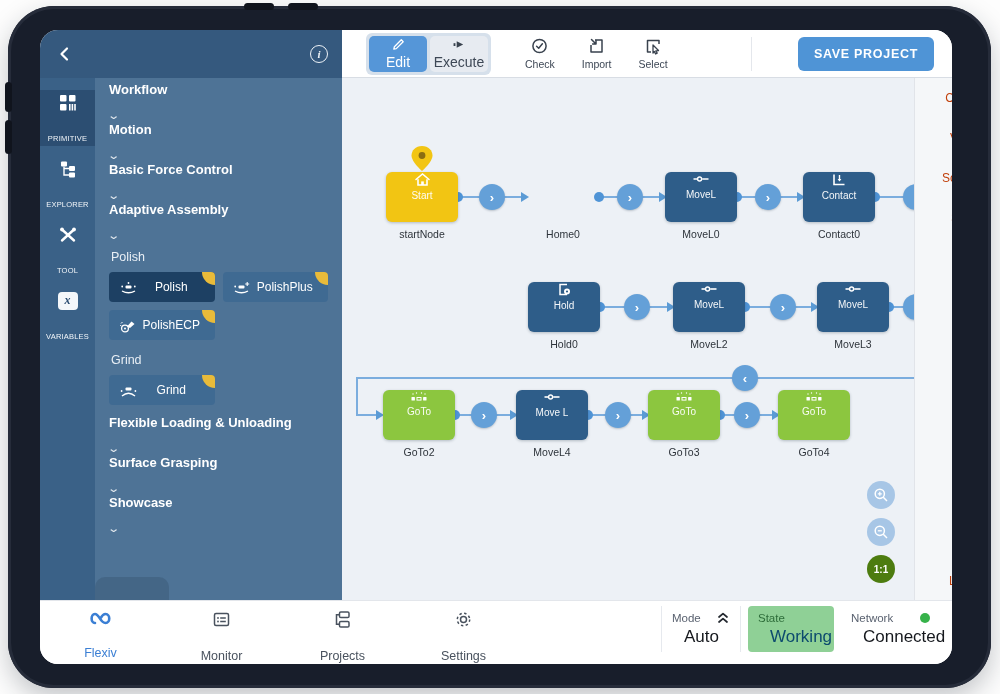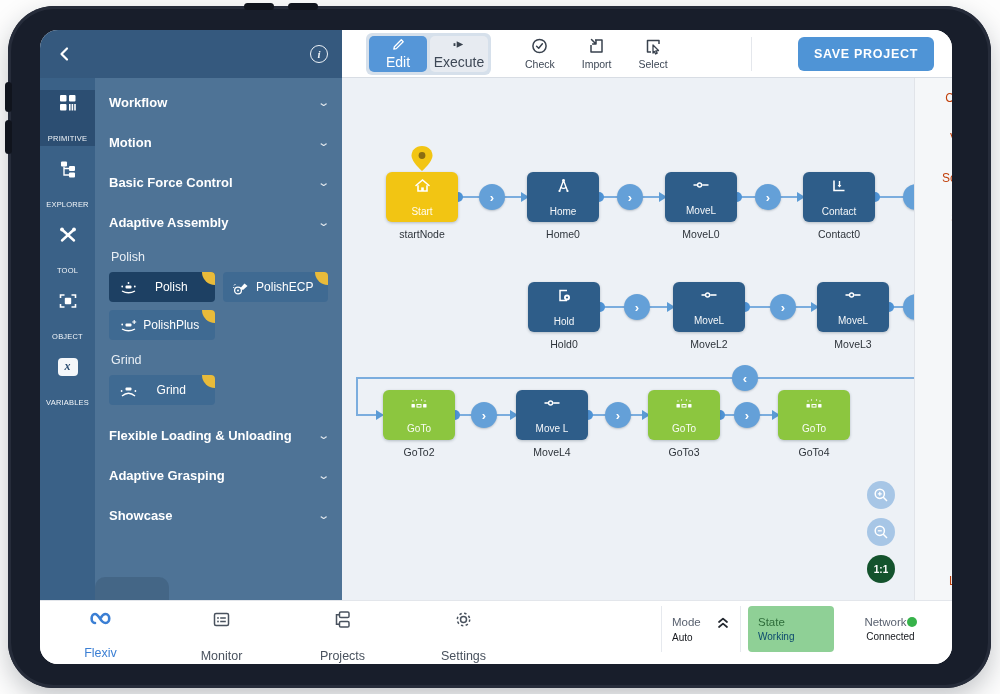--- a/index.html
+++ b/index.html
@@ -32,67 +32,67 @@
               letter-spacing:.7px; padding:10px 16px; border-radius:6px; }
   
   .row-mid { flex:1; display:flex; min-height:0; }
   .rail { width:55px; flex:none; background:#3a6187; display:flex; flex-direction:column; padding-top:12px; }
   .rail-item { height:56px; margin-bottom:10px; display:flex; flex-direction:column; align-items:center;
                justify-content:center; gap:22px; color:#f2f6fa; font-size:7.5px; letter-spacing:.2px; }
   .rail-item.active { background:#2c4e72; }
   .var-chip { width:20px; height:18px; background:#f4f7fa; border-radius:4px; color:#2c4e72;
               font:italic bold 12px "Liberation Serif",serif; display:flex; align-items:center; justify-content:center; }
   .panel { width:247px; flex:none; background:#4e7396; padding:4px 14px 0; color:#fff; position:relative; overflow:hidden; }
-  .sec { height:40px; display:flex; align-items:center; justify-content:space-between; font-size:13px; font-weight:bold; }
+  .sec { height:40px; display:flex; align-items:flex-start; justify-content:space-between; font-size:13px; font-weight:bold;flex-direction:column; }
   .chev { font-size:11px; font-weight:normal; color:rgba(255,255,255,.85); transform:scaleX(1.4); }
   .group-label { font-size:12.5px; color:#e9eff5; margin:8px 0 8px 2px; }
   .btn-grid { display:grid; grid-template-columns:1fr 1fr; gap:8px 8px; }
   .btn-grid + .group-label { margin-top:13px; }
   .pbtn { position:relative; height:30px; background:#3f6a92; border-radius:4px; display:flex; align-items:center;
           font-size:12px; overflow:hidden; padding-left:7px; }
   .pbtn.selected { background:#1d4063; }
   .pbtn .pi { width:24px; display:flex; justify-content:center; flex:none; }
   .pbtn .lbl { flex:1; text-align:center; padding-right:12px; white-space:nowrap; }
   .pbtn::after { content:""; position:absolute; top:0; right:0; width:13px; height:13px; background:#e9bb3a;
                  border-bottom-left-radius:100%; }
   .scroll-hint { position:absolute; bottom:-9px; left:0px; width:74px; height:32px; background:rgba(18,38,58,.16); border-radius:10px; }
   
   .canvas { flex:1; min-width:0; position:relative; background:#edf1f6; overflow:hidden; }
   .connectors { position:absolute; left:0; top:0; width:100%; height:100%; }
   .node { position:absolute; width:72px; height:50px; border-radius:6px; display:flex; flex-direction:column;
-          align-items:center; justify-content:center; gap:13px; color:#fff; box-shadow:0 1px 3px rgba(30,50,70,.28); }
+          align-items:center; gap:3px; color:#fff; box-shadow:0 1px 3px rgba(30,50,70,.28); }
   .node .nt { font-size:10px; opacity:.95; }
   .node.dark { background:#2e5d89; } .node.green { background:#8cc63f; } .node.yellow { background:#f2c513; }
   .nlabel { position:absolute; width:110px; text-align:center; font-size:10.5px; color:#2e343b; }
   .flow-chev { position:absolute; width:26px; height:26px; border-radius:50%; background:#64a0d8; color:#fff;
                display:flex; align-items:center; justify-content:center; font-size:13px; font-weight:bold;
                box-shadow:0 1px 2px rgba(30,50,70,.25); }
   .zbtn { position:absolute; width:28px; height:28px; border-radius:50%; display:flex; align-items:center;
           justify-content:center; color:#fff; }
-  .zbtn.light { background:#a7c6e6; } .zbtn.strong { background:#14532d; font-size:10px; font-weight:bold; }
+  .zbtn.light { background:#a7c6e6; } .zbtn.strong { background:#4d7c0f; font-size:10px; font-weight:bold; }
   
   .tabstrip { width:38px; flex:none; background:#f5f7f9; border-left:1px solid #e1e4e9; display:flex; flex-direction:column; }
   .rtab { height:40px; flex:none; border-bottom:1px solid #e1e4e9; display:flex; align-items:center; justify-content:center;
           font-size:12px; color:#c2410c;margin-left:44px; }
   .rtab.log { margin-top:auto; border-top:1px solid #e1e4e9; border-bottom:none; }
   
   .row-bottom { flex:none; height:64px; background:#fff; border-top:1px solid #e3e6eb; display:flex;
                 align-items:flex-start; padding:5px 12px 0 0; }
   .nav { display:flex; width:608px; flex:none; }
   .nav-item { width:121px; display:flex; flex-direction:column; align-items:center; gap:20px; font-size:12.5px;
               color:#49525e; padding-top:4px; }
   .nav-item.active { color:#3b7fd4; }
   .status { margin-left:auto; display:flex; align-items:stretch; height:46px; }
   .sbox { display:flex; flex-direction:column; justify-content:center; gap:3px; padding:0 10px; }
   .sbox .top { display:flex; justify-content:space-between; align-items:center; font-size:11.5px; color:#5a6270; }
-  .sbox .val { font-size:10px; color:#15181d; }
+  .sbox .val { font-size:17px; color:#15181d;margin-left:12px; }
   .mode { width:80px; border-left:1px solid #e6e9ee; border-right:1px solid #e6e9ee; }
   .state { width:86px; background:#8fd096; border-radius:4px; margin:0 7px; }
   .state .top { color:#2e6d3a; } .state .val { color:#0c4a6e; }
-  .net { width:99px;align-items:center; }
+  .net { width:99px; }
   .dot { width:10px; height:10px; border-radius:50%; background:#36b24a; }
 </style>
 </head>
 <body>
 
 <div class="device">
   <div class="nub t1"></div>
   <div class="nub t2"></div>
   <div class="nub l1"></div>
   <div class="nub l2"></div>
@@ -180,27 +180,20 @@
         <div class="rail-item">
           <svg width="20" height="18" viewBox="0 0 20 18">
             <g stroke="#fff" stroke-width="2.4" stroke-linecap="round">
               <line x1="4" y1="3.5" x2="16" y2="14.5"></line>
                 <line x1="16" y1="3.5" x2="4" y2="14.5"></line>
             </g>
             <circle cx="4" cy="3.5" r="1.9" fill="#fff"></circle>
               <circle cx="16" cy="3.5" r="1.9" fill="#fff"></circle>
           </svg>
           <span>TOOL</span>
-        </div>
-        <div class="rail-item">
-          <svg width="20" height="18" viewBox="0 0 20 18">
-            <path d="M2.5,6 V3 H6.5 M13.5,3 H17.5 V6 M17.5,12 V15 H13.5 M6.5,15 H2.5 V12" fill="none" stroke="#fff" stroke-width="1.6"></path>
-            <rect x="6.8" y="5.8" width="6.4" height="6.4" rx="1" fill="#fff"></rect>
-          </svg>
-          <span>OBJECT</span>
         </div>
         <div class="rail-item">
           <div class="var-chip">x</div>
           <span>VARIABLES</span>
         </div>
       </div>
 
       <div class="panel">
         <div class="sec">
           <span>Workflow</span>
@@ -230,39 +223,39 @@
                     <circle cx="3.2" cy="5.5" r=".9"></circle>
                     <circle cx="15.8" cy="5.5" r=".9"></circle>
                     <circle cx="9.5" cy="2" r=".9"></circle>
                   </g>
                 </svg>
             </span>
             <span class="lbl">Polish</span>
           </div>
           <div class="pbtn">
             <span class="pi">
+              <svg width="19" height="13" viewBox="0 0 19 13">
+                  <path d="M3,10 Q9.5,13.5 16,10" fill="none" stroke="#fff" stroke-width="1.4"></path>
+                  <rect x="6.5" y="4.5" width="6" height="3" rx="1" fill="#fff"></rect>
+                  <path d="M15.2,1 v4 M13.2,3 h4" stroke="#fff" stroke-width="1.1"></path>
+                  <circle cx="3.2" cy="5.5" r=".9" fill="#fff"></circle>
+                </svg>
+            </span>
+            <span class="lbl">PolishPlus</span>
+          </div>
+          <div class="pbtn">
+            <span class="pi">
               <svg width="19" height="15" viewBox="0 0 19 15">
                   <circle cx="6" cy="10.5" r="3.4" fill="none" stroke="#fff" stroke-width="1.3"></circle>
                   <circle cx="6" cy="10.5" r="1" fill="#fff"></circle>
                   <path d="M8,8.5 L12.5,3.5 L15.5,6 L11,10" fill="#fff"></path>
                   <path d="M2,5.5 l1.5,-1.5 M1.2,8 l1,-1" stroke="#fff" stroke-width="1"></path>
                 </svg>
             </span>
             <span class="lbl">PolishECP</span>
-          </div>
-          <div class="pbtn">
-            <span class="pi">
-              <svg width="19" height="13" viewBox="0 0 19 13">
-                  <path d="M3,10 Q9.5,13.5 16,10" fill="none" stroke="#fff" stroke-width="1.4"></path>
-                  <rect x="6.5" y="4.5" width="6" height="3" rx="1" fill="#fff"></rect>
-                  <path d="M15.2,1 v4 M13.2,3 h4" stroke="#fff" stroke-width="1.1"></path>
-                  <circle cx="3.2" cy="5.5" r=".9" fill="#fff"></circle>
-                </svg>
-            </span>
-            <span class="lbl">PolishPlus</span>
           </div>
         </div>
 
         <div class="group-label">Grind</div>
         <div class="btn-grid">
           <div class="pbtn">
             <span class="pi">
               <svg width="19" height="13" viewBox="0 0 19 13">
                   <path d="M3,12 Q9.5,6.5 16,12" fill="none" stroke="#fff" stroke-width="1.4"></path>
                   <rect x="6.5" y="3.5" width="6" height="3" rx="1" fill="#fff"></rect>
@@ -274,21 +267,21 @@
             </span>
             <span class="lbl">Grind</span>
           </div>
         </div>
 
         <div class="sec" style="margin-top:10px">
           <span>Flexible Loading &amp; Unloading</span>
           <span class="chev">⌄</span>
         </div>
         <div class="sec">
-          <span>Adaptive Grasping</span>
+          <span>Surface Grasping</span>
           <span class="chev">⌄</span>
         </div>
         <div class="sec">
           <span>Showcase</span>
           <span class="chev">⌄</span>
         </div>
         <div class="scroll-hint"></div>
       </div>
 
       <div class="canvas">
@@ -338,30 +331,20 @@
         <div class="node yellow" style="left:44px;top:94px">
           <svg width="17" height="15" viewBox="0 0 17 15">
               <path d="M2,7.5 L8.5,2 L15,7.5" fill="none" stroke="#fff" stroke-width="1.6" stroke-linecap="round"></path>
               <path d="M4,7.2 V13 H13 V7.2" fill="none" stroke="#fff" stroke-width="1.6"></path>
               <rect x="7.2" y="9.4" width="2.6" height="3.6" fill="#fff"></rect>
             </svg>
           <span class="nt">Start</span>
         </div>
         <div class="nlabel" style="left:25px;top:150px">startNode</div>
 
-        <div class="node dark" style="left:185px;top:94px">
-          <svg width="17" height="15" viewBox="0 0 17 15">
-              <path d="M8.5,2.5 L4.5,13 M8.5,2.5 L12.5,13" fill="none" stroke="#fff" stroke-width="1.4" stroke-linecap="round"></path>
-              <path d="M5.6,9.2 Q8.5,11.4 11.4,9.2" fill="none" stroke="#fff" stroke-width="1.3"></path>
-              <circle cx="8.5" cy="2.5" r="1.4" fill="#fff"></circle>
-              <circle cx="4.5" cy="13" r="1.1" fill="#fff"></circle>
-              <circle cx="12.5" cy="13" r="1.1" fill="#fff"></circle>
-            </svg>
-          <span class="nt">Home</span>
-        </div>
         <div class="nlabel" style="left:166px;top:150px">Home0</div>
 
         <div class="node dark" style="left:323px;top:94px">
           <svg width="18" height="14" viewBox="0 0 18 14">
               <line x1="1.5" y1="7" x2="5" y2="7" stroke="#fff" stroke-width="1.6"></line>
               <circle cx="7.6" cy="7" r="2" fill="none" stroke="#fff" stroke-width="1.4"></circle>
               <line x1="10.2" y1="7" x2="16.5" y2="7" stroke="#fff" stroke-width="1.6"></line>
             </svg>
           <span class="nt">MoveL</span>
         </div>

